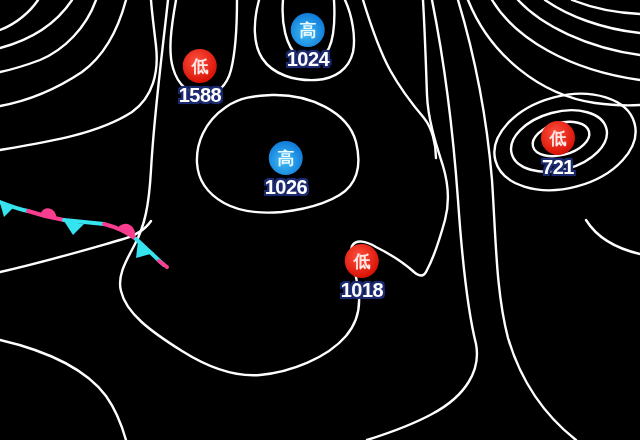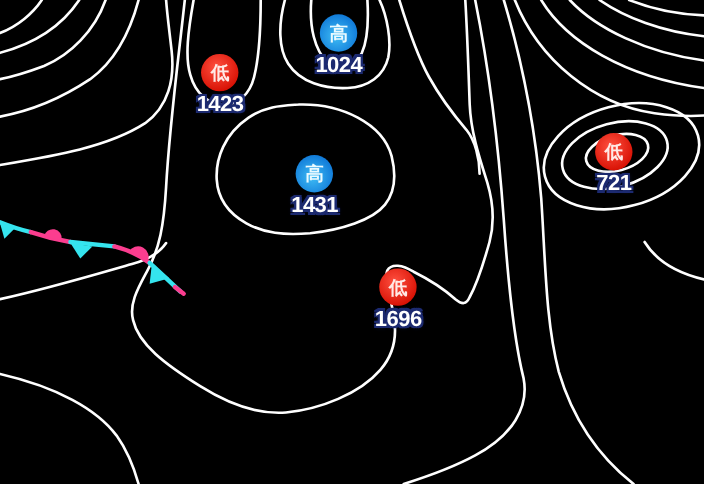--- a/index.html
+++ b/index.html
@@ -107,44 +107,44 @@
       <polygon class="sym-cold" points="0,203 14,207 4,217"></polygon>
       <polygon class="sym-cold" points="64,221 84,224 73,235"></polygon>
       <polygon class="sym-cold" points="138,241 154,253 136,258"></polygon>
     </g>
   </svg>
 
   <div class="sys" style="left: 200px; top: 49px;">
     <div class="badge low">
       <span>低</span>
     </div>
-    <div class="plabel">1423</div>
+    <div class="plabel">1588</div>
   </div>
 
   <div class="sys" style="left: 308px; top: 13px;">
     <div class="badge high">
       <span>高</span>
     </div>
     <div class="plabel">1024</div>
   </div>
 
   <div class="sys" style="left: 286px; top: 141px;">
     <div class="badge high">
       <span>高</span>
     </div>
-    <div class="plabel">1431</div>
+    <div class="plabel">1026</div>
   </div>
 
   <div class="sys" style="left: 558px; top: 121px;">
     <div class="badge low">
       <span>低</span>
     </div>
     <div class="plabel">721</div>
   </div>
 
   <div class="sys" style="left: 362px; top: 244px;">
     <div class="badge low">
       <span>低</span>
     </div>
-    <div class="plabel">1696</div>
+    <div class="plabel">1018</div>
   </div>
 
 </div>
 
 </body></html>

